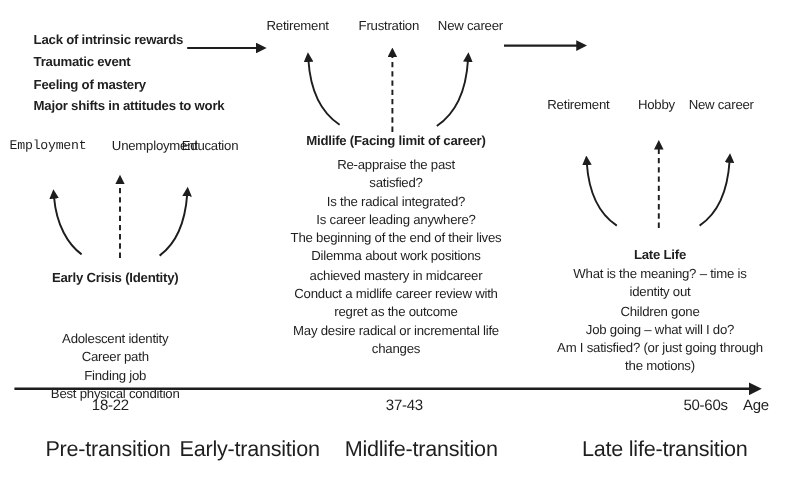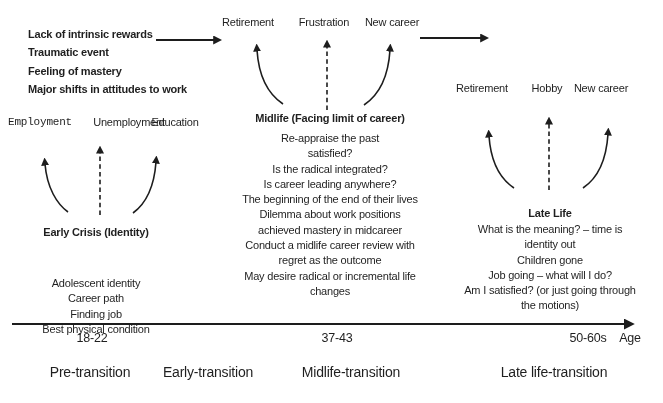--- a/index.html
+++ b/index.html
@@ -11,21 +11,21 @@
   }
   .abs { position:absolute; }
   .cx { transform:translateX(-50%); white-space:nowrap; }
   .lbl { font-size:11px; }
   .title { font-size:11px; font-weight:bold; }
   .stack { text-align:center; font-size:11px; }
   .stack > div { line-height:15.3px; white-space:nowrap; }
   .triggers { font-size:11px; font-weight:bold; }
   .triggers > div { line-height:18.4px; white-space:nowrap; }
   .tick { font-size:12.5px; }
-  .phase { font-size:14px; }
+  .phase { font-size:18px; }
   svg.overlay { position:absolute; left:0; top:0; }
   .arr { fill:none; stroke:#1d1d1d; stroke-width:1.6px; }
   .arr2 { stroke-width:1.8px; }
   .dash { stroke-dasharray:4.5 3.2; }
   .axisline { fill:none; stroke:#1d1d1d; stroke-width:2.2px; }
 </style>
 </head>
 <body>
 
 <div class="canvas">

